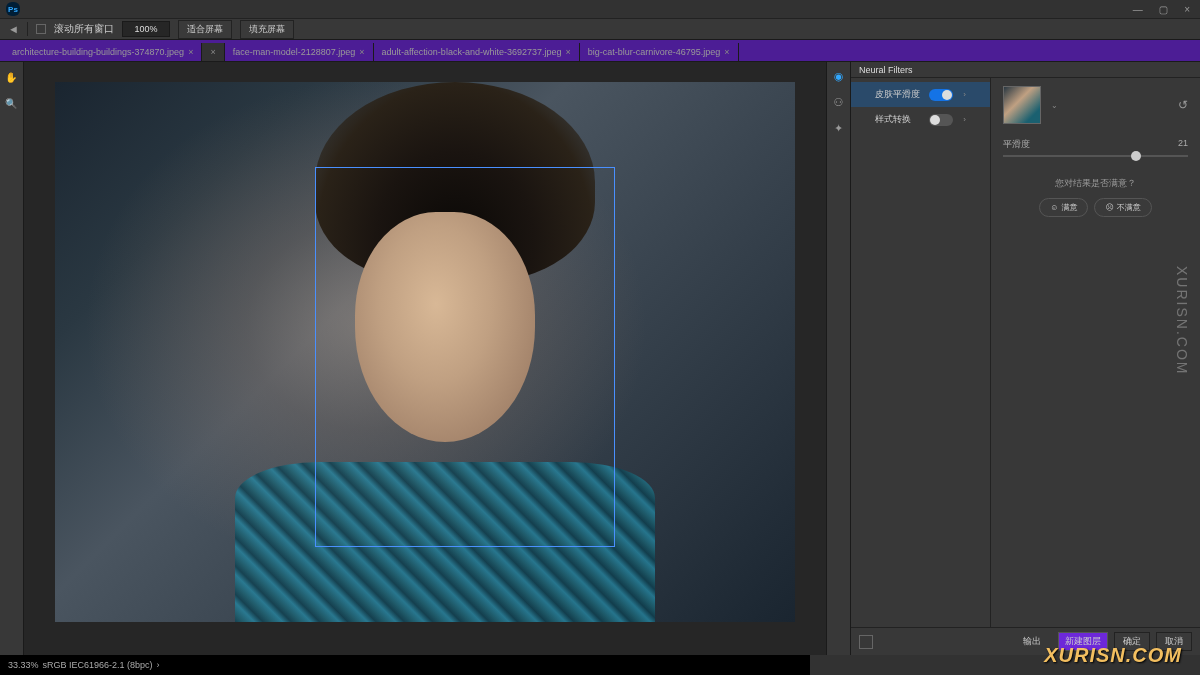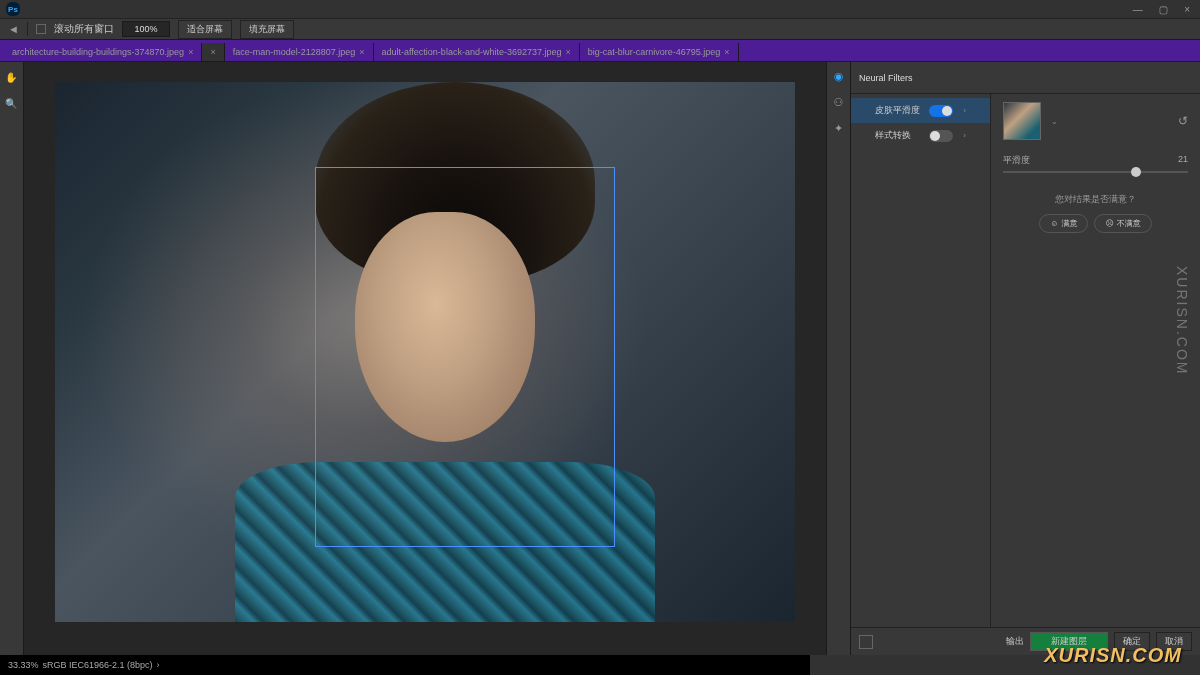--- a/index.html
+++ b/index.html
@@ -27,21 +27,21 @@
 .photo{width:740px;height:540px;background:linear-gradient(135deg,#1a2530 0%,#2a3842 20%,#4a5560 40%,#3a4550 60%,#1a2530 100%);position:relative;overflow:hidden}
 .photo-overlay{position:absolute;inset:0;background:radial-gradient(ellipse 400px 350px at 42% 45%,rgba(215,185,160,0.35) 0%,rgba(160,130,110,0.25) 30%,transparent 70%)}
 .hair{position:absolute;left:260px;top:0;width:280px;height:200px;background:radial-gradient(ellipse at 50% 80%,#0a0806 0%,#1a1410 40%,#2a2218 70%,transparent 100%);border-radius:50% 50% 40% 40%}
 .face{position:absolute;left:300px;top:130px;width:180px;height:230px;background:radial-gradient(ellipse at 45% 40%,#d8b896 0%,#c0a082 40%,#a08068 80%);border-radius:45% 45% 50% 50%}
 .scarf{position:absolute;left:180px;top:380px;width:420px;height:180px;background:repeating-linear-gradient(45deg,#1a6070 0,#2585a0 8px,#0d4050 14px,#1a6070 20px);opacity:0.8;border-radius:20% 20% 0 0}
 .sel-box{position:absolute;left:260px;top:85px;width:300px;height:380px;border:1px solid #4a90ff;pointer-events:none}
 .right-col{width:24px;background:#383838;border-left:1px solid #1a1a1a;display:flex;flex-direction:column;align-items:center;padding-top:6px;gap:10px}
 .right-col .icon{width:16px;height:16px;color:#999;cursor:pointer;font-size:11px;display:flex;align-items:center;justify-content:center}
 .right-col .icon.active{color:#31a8ff}
 .panel{width:350px;background:#383838;border-left:1px solid #1a1a1a;display:flex;flex-direction:column}
-.panel-header{height:32px;display:flex;align-items:center;padding:0 8px;font-size:9px;color:#ddd;border-bottom:1px solid #222}
+.panel-header{height:16px;display:flex;align-items:center;padding:0 8px;font-size:9px;color:#ddd;border-bottom:1px solid #222}
 .panel-body{flex:1;display:flex}
 .filter-list{width:140px;border-right:1px solid #222;padding:4px 0}
 .filter-row{display:flex;align-items:center;padding:6px 24px;font-size:9px;gap:6px;cursor:pointer}
 .filter-row.sel{background:#2a4a6a}
 .toggle{width:24px;height:12px;border-radius:6px;background:#555;position:relative;margin-left:auto}
 .toggle.on{background:#1473e6}
 .toggle::after{content:"";position:absolute;width:10px;height:10px;background:#ddd;border-radius:50%;top:1px;left:1px}
 .toggle.on::after{left:13px}
 .chev{font-size:8px;color:#888;margin-left:4px}
 .filter-opts{flex:1;padding:8px 12px;font-size:9px}
@@ -51,21 +51,21 @@
 .slider-group{margin:14px 0}
 .slider-label{display:flex;justify-content:space-between;margin-bottom:4px;color:#aaa}
 .slider-track{height:2px;background:#555;position:relative;margin-top:4px}
 .slider-thumb{position:absolute;width:10px;height:10px;background:#ccc;border-radius:50%;top:-4px;transform:translateX(-50%)}
 .feedback{text-align:center;margin-top:20px}
 .fb-q{color:#999;margin-bottom:8px}
 .fb-btns{display:flex;justify-content:center;gap:6px}
 .fb-btn{background:#3a3a3a;border:1px solid #555;border-radius:10px;padding:3px 10px;cursor:pointer;font-size:8px;display:flex;align-items:center;gap:3px}
 .panel-footer{height:28px;border-top:1px solid #222;display:flex;align-items:center;padding:0 8px;gap:6px;font-size:9px}
 .panel-footer .sq{width:14px;height:14px;border:1px solid #666}
-.out-select{background:#15803d;border:1px solid #555;padding:2px 20px;margin-left:0}
+.out-select{background:#6d28d9;border:1px solid #555;padding:2px 6px;margin-left:11px}
 .statusbar{position:absolute;bottom:0;left:0;height:20px;background:#000000;display:flex;align-items:center;padding:0 8px;font-size:9px;color:#aaa;gap:4px;width:810px}
 .watermark{position:absolute;right:10px;bottom:300px;writing-mode:vertical-rl;font-size:14px;color:rgba(255,255,255,0.3);letter-spacing:2px}
 .watermark2{position:absolute;right:18px;bottom:8px;font-size:20px;color:rgba(255,200,100,0.95);font-weight:bold;font-style:italic;letter-spacing:1px;text-shadow:1px 1px 2px #000}
 </style>
 </head>
 <body>
 
 <div class="titlebar">
   <div class="ps-icon">Ps</div>
   <div class="win-controls">

